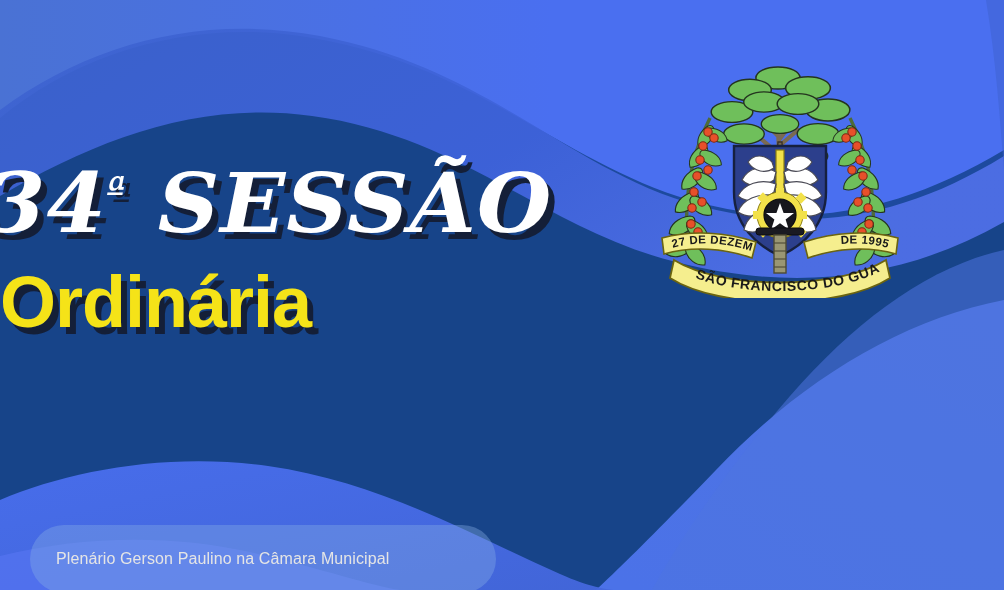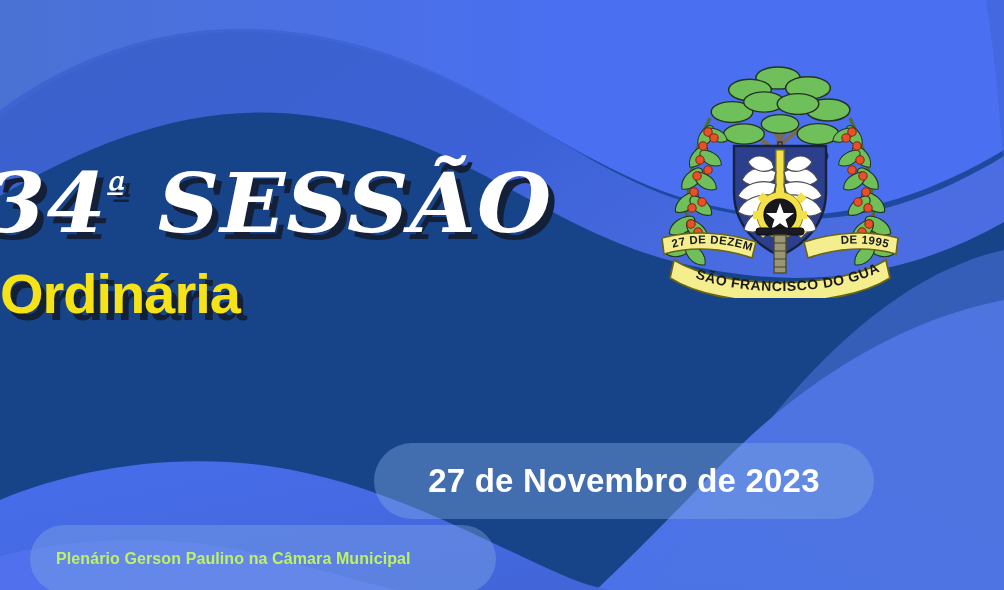--- a/index.html
+++ b/index.html
@@ -57,21 +57,21 @@
   }
   #title-sup {
     font-size: 0.46em;
     vertical-align: super;
     line-height: 0;
   }
   #title-line2 {
     margin-top: 22px;
     font-family: "Liberation Sans", sans-serif;
     font-weight: bold;
-    font-size: 56px;
+    font-size: 72px;
     line-height: 1.0;
     letter-spacing: -1px;
     color: #F5E318;
     text-shadow: 6px 7px 0 #141f38;
     white-space: nowrap;
     display: block;
   }
 
   
   .pill {
@@ -100,23 +100,23 @@
     left: 30px;
     top: 525px;
     width: 466px;
     height: 68px;
     border-radius: 34px;
     background: rgba(133,173,230,0.38);
     justify-content: flex-start;
     padding-left: 26px;
   }
   #venue-pill .pill-text {
-    font-weight: bold;
+    font-weight: normal;
     font-size: 16px;
-    color: #bef264;
+    color: #e5e5e5;
     letter-spacing: 0.1px;
     white-space: nowrap;
   }
 </style>
 </head>
 <body>
 
 <div id="stage">
 
   <svg id="bg-waves" viewBox="0 0 1004 590" preserveAspectRatio="none">
@@ -334,21 +334,18 @@
         </text>
       </g>
     </svg>
   </div>
 
   <div id="title-block">
     <div id="title-line1"><span>34</span><span id="title-sup">ª</span><span> SESSÃO</span></div>
     <div id="title-line2">Ordinária</div>
   </div>
 
-  <div id="date-pill" class="pill">
-    <span class="pill-text">27 de Novembro de 2023</span>
-  </div>
 
   <div id="venue-pill" class="pill">
     <span class="pill-text">Plenário Gerson Paulino na Câmara Municipal</span>
   </div>
 
 </div>
 
 </body></html>

